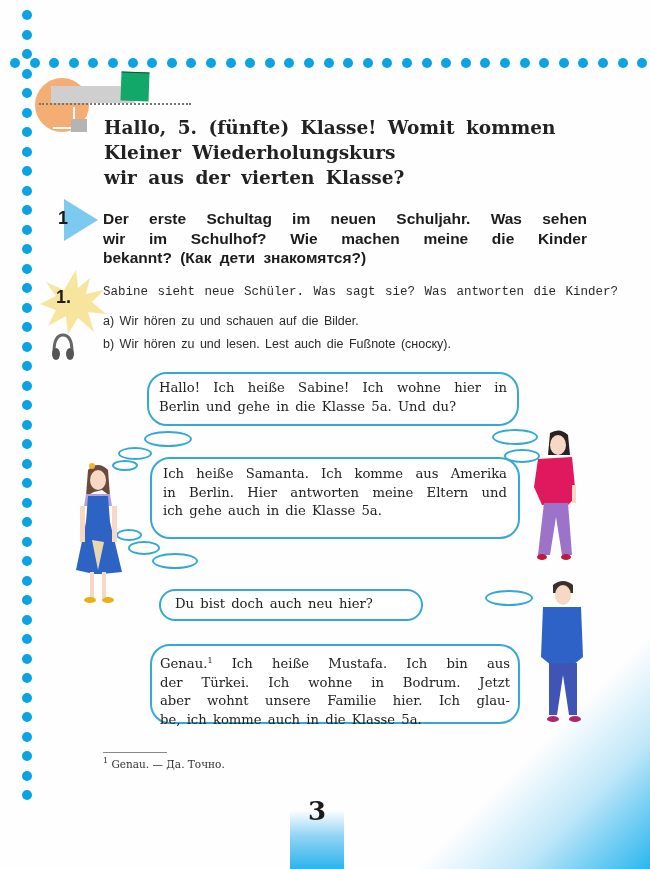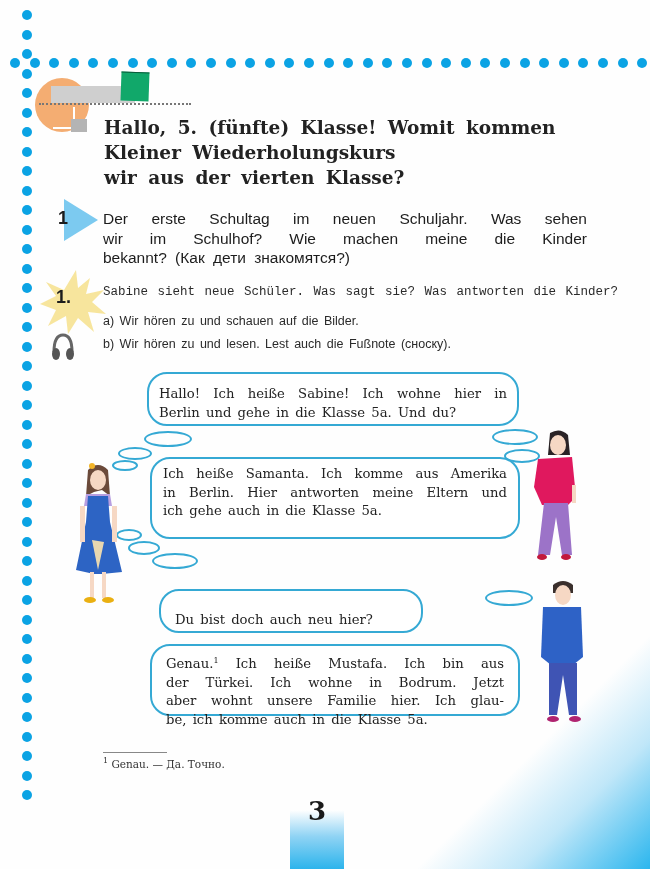--- a/index.html
+++ b/index.html
@@ -11,21 +11,21 @@
   .page-tab { position:absolute; left:290px; top:810px; width:54px; height:59px;
     background: linear-gradient(180deg, #ffffff 0%, #8fd3f4 45%, #2cb4ec 100%); }
   .page-num { position:absolute; left:290px; top:796px; width:54px; text-align:center;
     font-family:"DejaVu Serif", serif; font-weight:bold; font-size:26px; color:#1a1a1a; }
 
   .title { position:absolute; left:104px; top:115px; width:460px; font-family:"DejaVu Serif", serif;
     font-weight:bold; font-size:18.5px; line-height:25px; color:#222; word-spacing:5px; }
   .title div { white-space:nowrap; }
 
   .task-num { position:absolute; font-weight:bold; font-size:18px; color:#1c1c1c; }
-  .task-text { position:absolute; left:103px; top:209px; width:484px; font-weight:normal; font-size:15.5px;
+  .task-text { position:absolute; left:103px; top:209px; width:484px; font-weight:bold; font-size:15.5px;
     line-height:19.5px; color:#1c1c1c; text-align:justify; text-align-last:left; word-spacing:4px; }
   .ex-line { position:absolute; left:103px; font-size:12.5px; color:#2a2a2a; white-space:nowrap; word-spacing:2px; }
 
   .bubble { position:absolute; border:2px solid #35a9d4; border-radius:20px; background:#fff;
     font-family:"DejaVu Serif", serif; font-size:13.2px; line-height:18.5px; color:#222;
     text-align:justify; text-align-last:justify; padding:6px 10px; box-sizing:border-box; word-spacing:2px; }
   .bubble div { text-align:justify; text-align-last:justify; }
   .bubble div.last { text-align-last:left; }
   .oval { position:absolute; border:2px solid #35a9d4; border-radius:50%; box-sizing:border-box; }
   sup { font-size:8px; }
@@ -148,45 +148,45 @@
 <div class="ex-line" style="top:285px;font-family:Liberation Mono, monospace;">Sabine sieht neue Schüler. Was sagt sie? Was antworten die Kinder?</div>
 <div class="ex-line" style="top:314px;">a) Wir hören zu und schauen auf die Bilder.</div>
 <div class="ex-line" style="top:337px;">b) Wir hören zu und lesen. Lest auch die Fußnote (сноску).</div>
 
 <svg class="abs" style="left:51px;top:332px;" width="24" height="30" viewBox="0 0 24 30">
   <path d="M3,20 Q3,3 12,3 Q21,3 21,20" fill="none" stroke="#666" stroke-width="3"></path>
   <ellipse cx="5" cy="22" rx="4" ry="6" fill="#555"></ellipse>
   <ellipse cx="19" cy="22" rx="4" ry="6" fill="#555"></ellipse>
 </svg>
 
-<div class="bubble" style="left:147px;top:372px;width:372px;height:54px;padding:11px 10px;">
+<div class="bubble" style="left:147px;top:372px;width:372px;height:54px;padding:5px 10px;">
   <div>Hallo! Ich heiße Sabine! Ich wohne hier in</div>
   <div class="last">Berlin und gehe in die Klasse 5a. Und du?</div>
 </div>
 <div class="oval" style="left:144px;top:431px;width:48px;height:16px;"></div>
 <div class="oval" style="left:118px;top:447px;width:34px;height:13px;"></div>
 <div class="oval" style="left:112px;top:460px;width:26px;height:11px;"></div>
 <div class="oval" style="left:492px;top:429px;width:46px;height:16px;"></div>
 <div class="oval" style="left:504px;top:449px;width:36px;height:14px;"></div>
 
 <div class="bubble" style="left:150px;top:457px;width:370px;height:82px;padding:6px 11px;">
   <div>Ich heiße Samanta. Ich komme aus Amerika</div>
   <div>in Berlin. Hier antworten meine Eltern und</div>
   <div class="last">ich gehe auch in die Klasse 5a.</div>
 </div>
 <div class="oval" style="left:116px;top:529px;width:26px;height:12px;"></div>
 <div class="oval" style="left:128px;top:541px;width:32px;height:14px;"></div>
 <div class="oval" style="left:152px;top:553px;width:46px;height:16px;"></div>
 
-<div class="bubble" style="left:159px;top:589px;width:264px;height:32px;padding:20px 14px;text-align:left;text-align-last:left;">
+<div class="bubble" style="left:159px;top:589px;width:264px;height:32px;padding:4px 14px;text-align:left;text-align-last:left;">
   <div class="last" style="text-align-last:left;">Du bist doch auch neu hier?</div>
 </div>
 <div class="oval" style="left:485px;top:590px;width:48px;height:16px;"></div>
 
-<div class="bubble" style="left:150px;top:644px;width:370px;height:72px;padding:6px 14px;">
+<div class="bubble" style="left:150px;top:644px;width:370px;height:80px;padding:6px 8px;">
   <div><span>Genau.</span><sup>1</sup><span> Ich heiße Mustafa. Ich bin aus</span></div>
   <div>der Türkei. Ich wohne in Bodrum. Jetzt</div>
   <div>aber wohnt unsere Familie hier. Ich glau-</div>
   <div class="last">be, ich komme auch in die Klasse 5a.</div>
 </div>
 
 <svg class="abs" style="left:72px;top:462px;" width="56" height="144" viewBox="0 0 56 144">
   <path d="M16,8 Q26,-2 36,8 L38,34 L30,28 L22,30 L14,34 Z" fill="#6b4a3a"></path>
   <circle cx="20" cy="4" r="3" fill="#f2b428"></circle>
   <ellipse cx="26" cy="18" rx="8" ry="10" fill="#f6d8c4"></ellipse>

